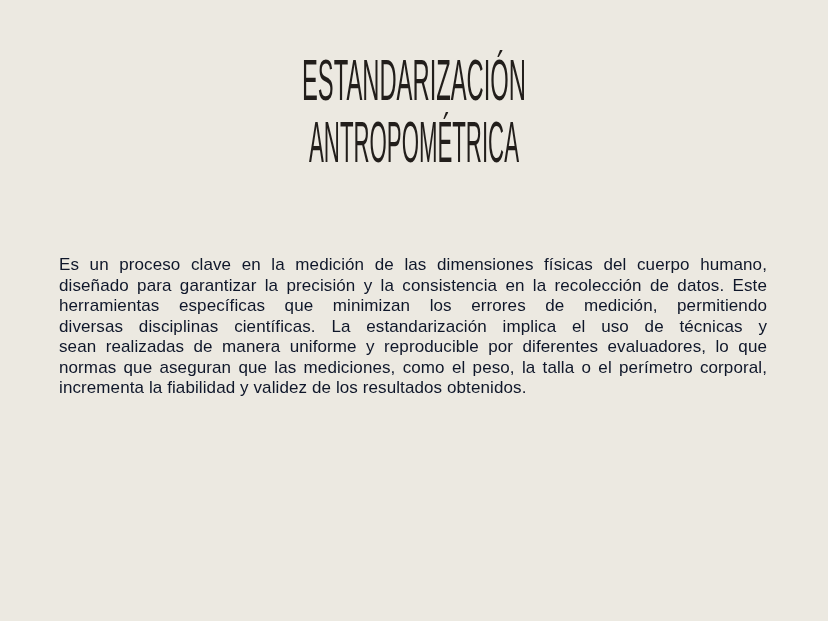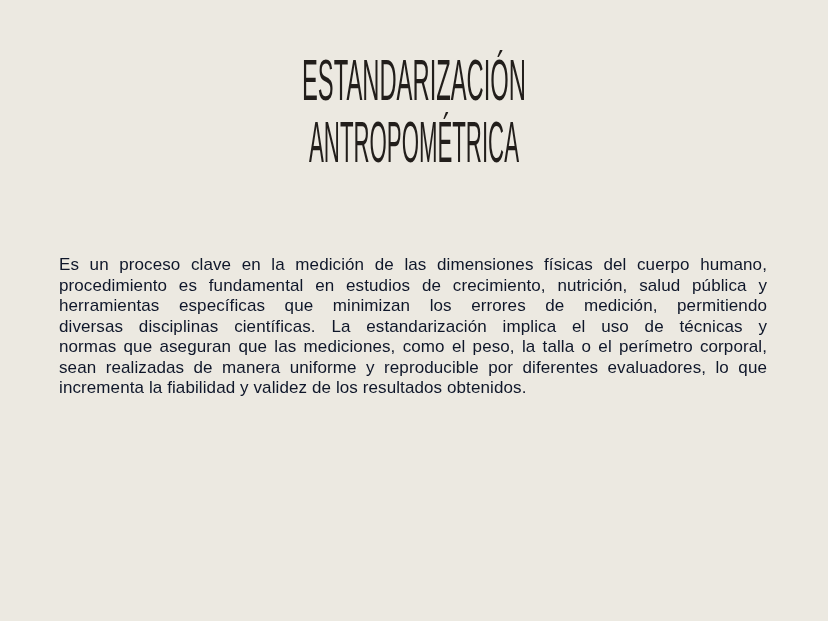--- a/index.html
+++ b/index.html
@@ -58,21 +58,21 @@
 
 <div class="page">
 
   <svg class="title-svg" width="828" height="190" viewBox="0 0 828 190">
     <text x="414" y="100" text-anchor="middle" textLength="224" lengthAdjust="spacingAndGlyphs">ESTANDARIZACIÓN</text>
     <text x="414" y="162" text-anchor="middle" textLength="210" lengthAdjust="spacingAndGlyphs">ANTROPOMÉTRICA</text>
   </svg>
 
   <div class="paragraph">
     <div class="para-line">Es un proceso clave en la medición de las dimensiones físicas del cuerpo humano,</div>
-    <div class="para-line">procedimiento es fundamental en estudios de crecimiento, nutrición, salud pública y</div>
+    <div class="para-line">diseñado para garantizar la precisión y la consistencia en la recolección de datos. Este</div>
     <div class="para-line">herramientas específicas que minimizan los errores de medición, permitiendo</div>
     <div class="para-line">diversas disciplinas científicas. La estandarización implica el uso de técnicas y</div>
+    <div class="para-line">sean realizadas de manera uniforme y reproducible por diferentes evaluadores, lo que</div>
     <div class="para-line">normas que aseguran que las mediciones, como el peso, la talla o el perímetro corporal,</div>
-    <div class="para-line">sean realizadas de manera uniforme y reproducible por diferentes evaluadores, lo que</div>
     <div class="para-line last">incrementa la fiabilidad y validez de los resultados obtenidos.</div>
   </div>
 
 </div>
 
 </body></html>

